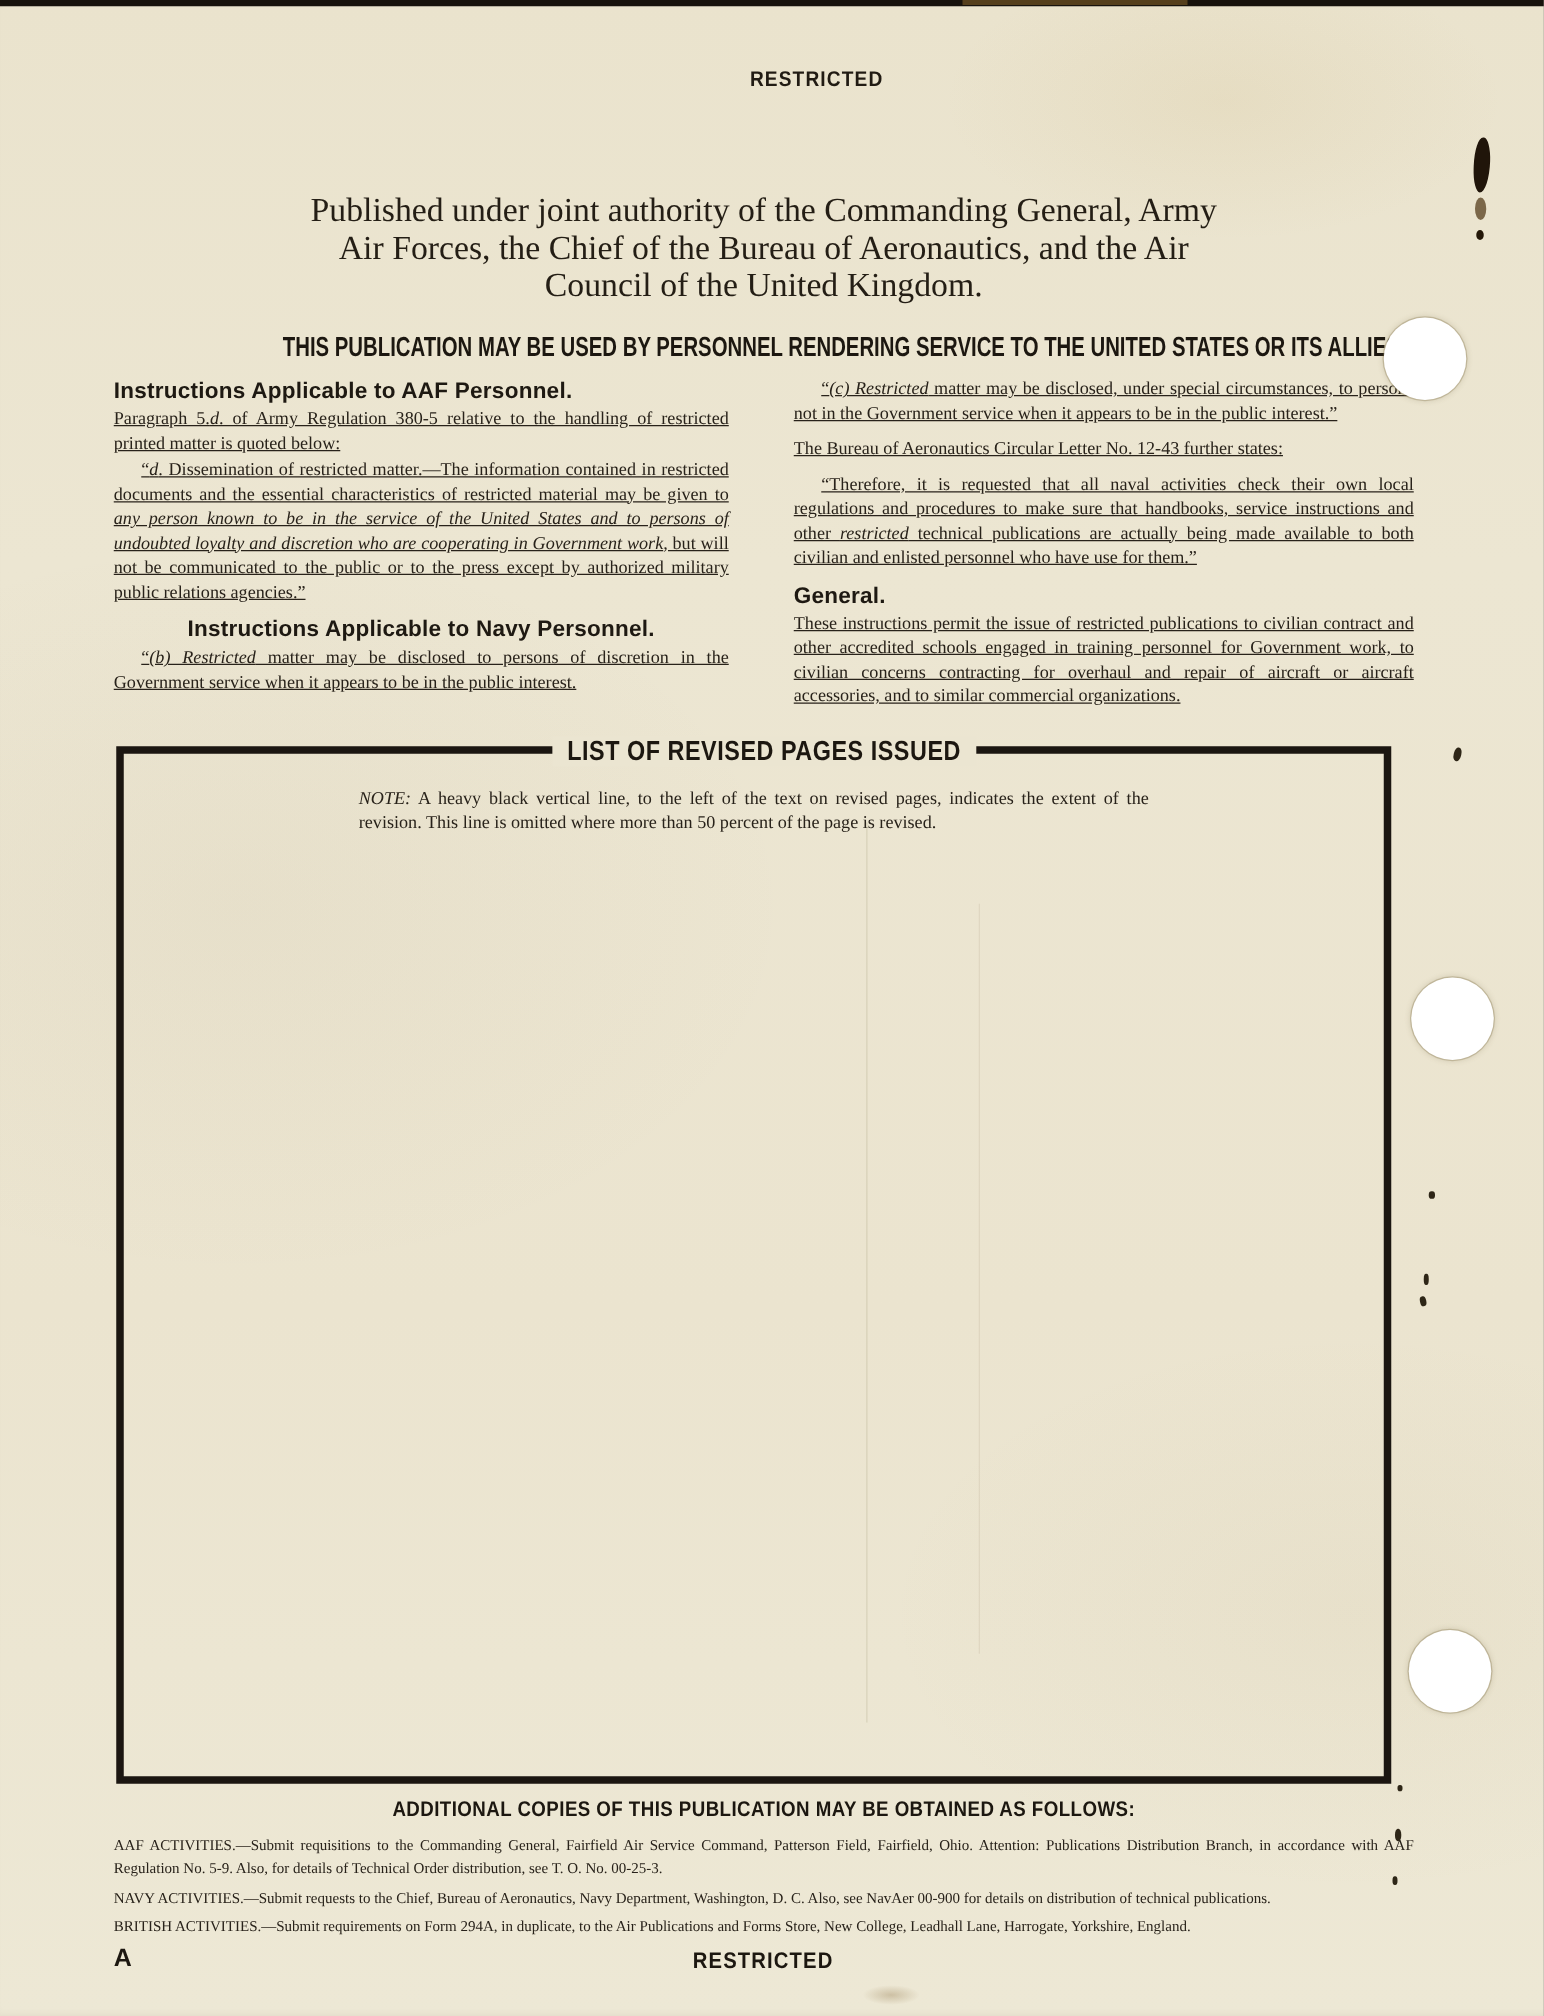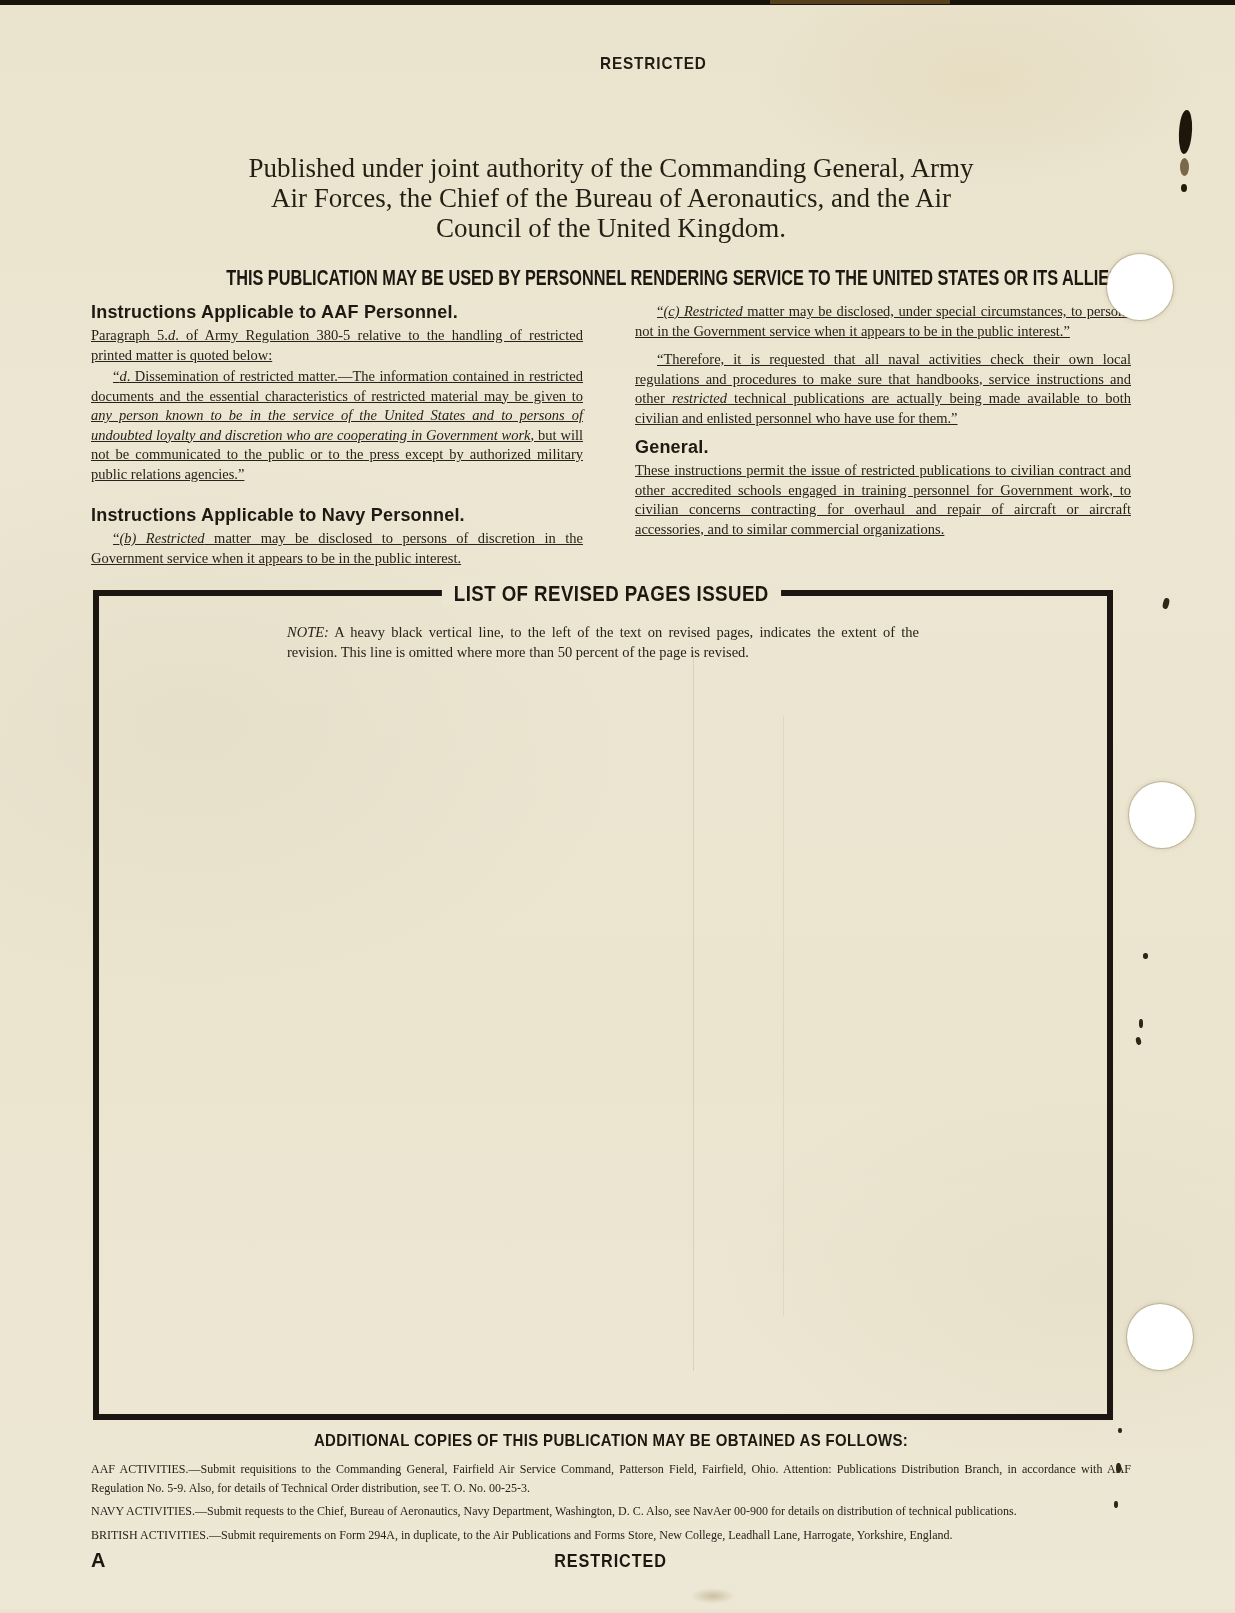--- a/index.html
+++ b/index.html
@@ -42,21 +42,21 @@
 
   
   .columns{display:flex;gap:52px;margin-top:10px;min-height:256px;}
   .col{text-align:justify;font-size:14.5px;line-height:19.5px;}
   .col.left{width:492px;}
   .col.right{width:496px;}
   .col h2{
     font-family:"Liberation Sans",sans-serif;font-weight:700;font-size:18px;line-height:21px;
     margin:0 0 3px 0;letter-spacing:0.2px;color:#1e1912;text-align:left;
   }
-  .col h2.spaced{margin-top:21px;}
+  .col h2.spaced{margin-top:9px;text-align:center;}
   .col p{margin:0 0 2px 0;text-decoration:underline;}
   .col.right p{margin:0 0 9px 0;}
   .indent{text-indent:22px;}
   .it{font-style:italic;}
 
   
   .revbox{
     position:relative;
     margin:20px 0 0 2px;
     width:1020px;height:830px;
@@ -136,20 +136,21 @@
     <div class="columns">
       <div class="col left">
         <h2>Instructions Applicable to AAF Personnel.</h2>
         <p><span>Paragraph 5.</span><span class="it">d</span><span>. of Army Regulation 380-5 relative to the handling of restricted printed matter is quoted below:</span></p>
         <p class="indent"><span>“</span><span class="it">d</span><span>. Dissemination of restricted matter.—The information contained in restricted documents and the essential characteristics of restricted material may be given to </span><span class="it">any person known to be in the service of the United States and to persons of undoubted loyalty and discretion who are cooperating in Government work</span><span>, but will not be communicated to the public or to the press except by authorized military public relations agencies.”</span></p>
         <h2 class="spaced">Instructions Applicable to Navy Personnel.</h2>
         <p class="indent"><span>“</span><span class="it">(b) Restricted</span><span> matter may be disclosed to persons of discretion in the Government service when it appears to be in the public interest.</span></p>
       </div>
       <div class="col right">
         <p class="indent"><span>“</span><span class="it">(c) Restricted</span><span> matter may be disclosed, under special circumstances, to persons not in the Government service when it appears to be in the public interest.”</span></p>
+        <p>The Bureau of Aeronautics Circular Letter No. 12-43 further states:</p>
         <p class="indent"><span>“Therefore, it is requested that all naval activities check their own local regulations and procedures to make sure that handbooks, service instructions and other </span><span class="it">restricted</span><span> technical publications are actually being made available to both civilian and enlisted personnel who have use for them.”</span></p>
         <h2>General.</h2>
         <p>These instructions permit the issue of restricted publications to civilian contract and other accredited schools engaged in training personnel for Government work, to civilian concerns contracting for overhaul and repair of aircraft or aircraft accessories, and to similar commercial organizations.</p>
       </div>
     </div>
 
     <section class="revbox">
       <div class="revbox-titlebar">
         <span class="revbox-title">LIST OF REVISED PAGES ISSUED</span>
       </div>

